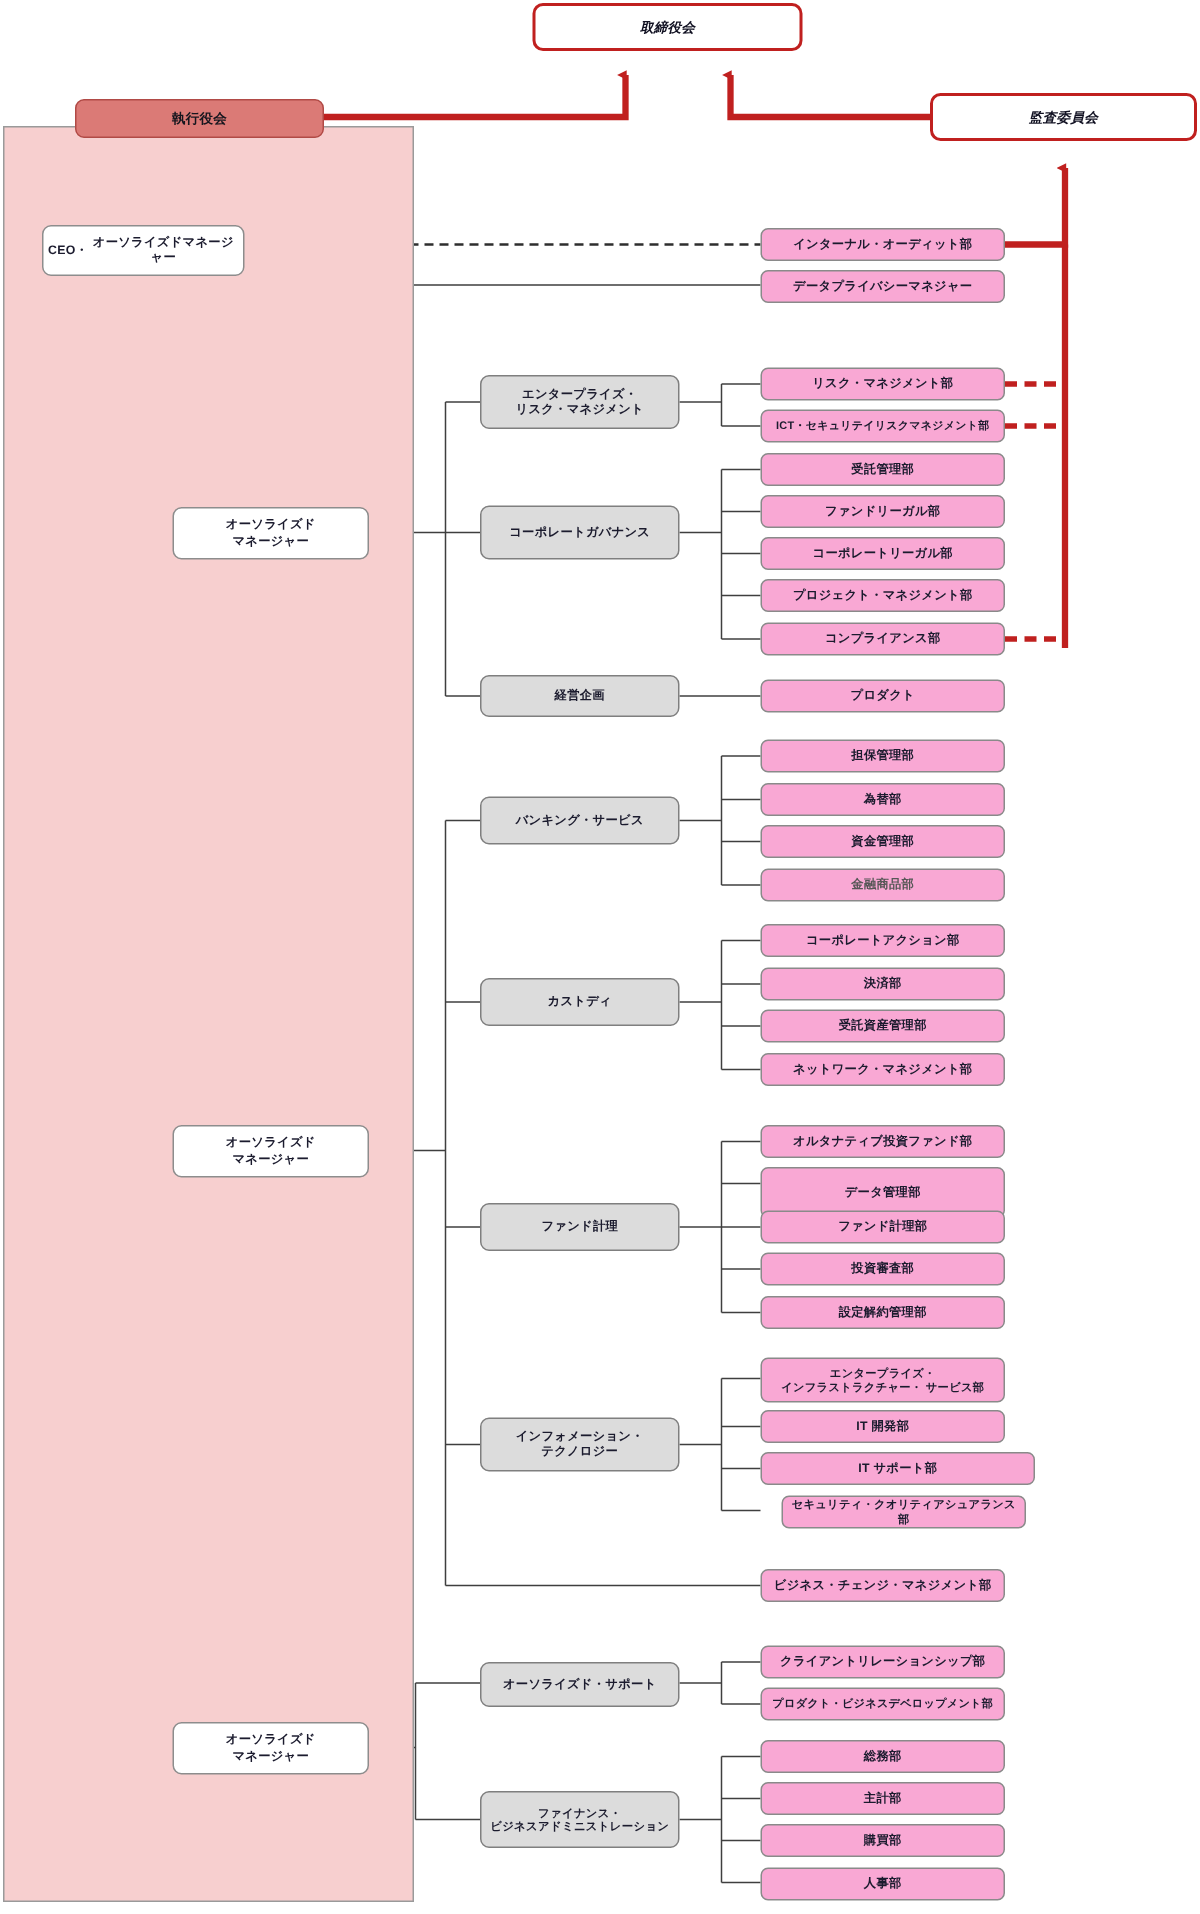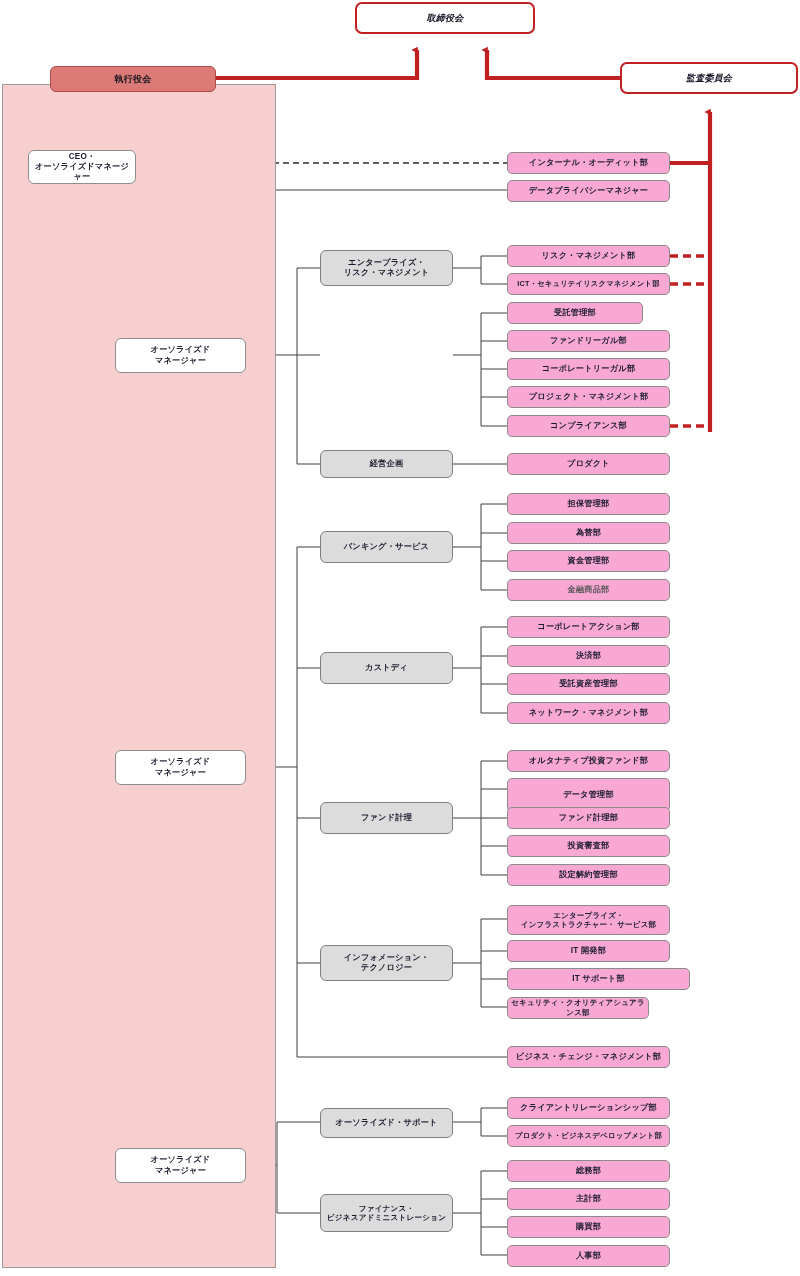--- a/index.html
+++ b/index.html
@@ -183,21 +183,21 @@
   </svg>
 
   <div class="region" style="left:2px;top:84px;width:274px;height:1184px;"></div>
 
   <div class="node gov" style="left:355px;top:2px;width:180px;height:32px;">取締役会</div>
 
   <div class="node gov-filled" style="left:50px;top:66px;width:166px;height:26px;">執行役会</div>
 
   <div class="node gov" style="left:620px;top:62px;width:178px;height:32px;">監査委員会</div>
 
-  <div class="node mgr two-line" style="left:28px;top:150px;width:108px;height:34px;flex-direction:column;">
+  <div class="node mgr two-line" style="left:28px;top:150px;width:135px;height:34px;flex-direction:row;">
     <span>CEO・</span>
     <span>オーソライズドマネージャー</span>
   </div>
 
   <div class="node dept" style="left:507px;top:152px;width:163px;height:22px;">インターナル・オーディット部</div>
   <div class="node dept" style="left:507px;top:180px;width:163px;height:22px;">データプライバシーマネジャー</div>
 
   <div class="node mgr two-line" style="left:115px;top:338px;width:131px;height:35px;flex-direction:column;">
     <span>オーソライズド</span>
     <span>マネージャー</span>
@@ -209,20 +209,21 @@
   <div class="node mgr two-line" style="left:115px;top:1148px;width:131px;height:35px;flex-direction:column;">
     <span>オーソライズド</span>
     <span>マネージャー</span>
   </div>
 
   <div class="node div two-line" style="left:320px;top:250px;width:133px;height:36px;flex-direction:column;">
     <span>エンタープライズ・</span>
     <span>リスク・マネジメント</span>
   </div>
 
+  <div class="node div" style="left:320px;top:337px;width:133px;height:36px;">コーポレートガバナンス</div>
 
   <div class="node div" style="left:320px;top:450px;width:133px;height:28px;">経営企画</div>
 
   <div class="node div" style="left:320px;top:531px;width:133px;height:32px;">バンキング・サービス</div>
 
   <div class="node div" style="left:320px;top:652px;width:133px;height:32px;">カストディ</div>
 
   <div class="node div" style="left:320px;top:802px;width:133px;height:32px;">ファンド計理</div>
 
   <div class="node div two-line" style="left:320px;top:945px;width:133px;height:36px;flex-direction:column;">
@@ -233,21 +234,21 @@
   <div class="node div" style="left:320px;top:1108px;width:133px;height:30px;">オーソライズド・サポート</div>
 
   <div class="node div two-line" style="left:320px;top:1194px;width:133px;height:38px;flex-direction:column;font-size:7.6px;">
     <span>ファイナンス・</span>
     <span>ビジネスアドミニストレーション</span>
   </div>
 
   <div class="node dept" style="left:507px;top:245px;width:163px;height:22px;">リスク・マネジメント部</div>
   <div class="node dept" style="left:507px;top:273px;width:163px;height:22px;font-size:7.3px;">ICT・セキュリテイリスクマネジメント部</div>
 
-  <div class="node dept" style="left:507px;top:302px;width:136px;height:22px;">受託管理部</div>
+  <div class="node dept" style="left:507px;top:302px;width:163px;height:22px;">受託管理部</div>
   <div class="node dept" style="left:507px;top:330px;width:163px;height:22px;">ファンドリーガル部</div>
   <div class="node dept" style="left:507px;top:358px;width:163px;height:22px;">コーポレートリーガル部</div>
   <div class="node dept" style="left:507px;top:386px;width:163px;height:22px;">プロジェクト・マネジメント部</div>
   <div class="node dept" style="left:507px;top:415px;width:163px;height:22px;">コンプライアンス部</div>
 
   <div class="node dept" style="left:507px;top:453px;width:163px;height:22px;">プロダクト</div>
 
   <div class="node dept" style="left:507px;top:493px;width:163px;height:22px;">担保管理部</div>
   <div class="node dept" style="left:507px;top:522px;width:163px;height:22px;">為替部</div>
   <div class="node dept" style="left:507px;top:550px;width:163px;height:22px;">資金管理部</div>
@@ -261,21 +262,21 @@
   <div class="node dept" style="left:507px;top:750px;width:163px;height:22px;">オルタナティブ投資ファンド部</div>
   <div class="node dept" style="left:507px;top:778px;width:163px;height:34px;">データ管理部</div>
   <div class="node dept" style="left:507px;top:807px;width:163px;height:22px;">ファンド計理部</div>
   <div class="node dept" style="left:507px;top:835px;width:163px;height:22px;">投資審査部</div>
   <div class="node dept" style="left:507px;top:864px;width:163px;height:22px;">設定解約管理部</div>
 
   <div class="node dept two-line" style="left:507px;top:905px;width:163px;height:30px;flex-direction:column;font-size:7.5px;white-space:pre-line;">エンタープライズ・
 インフラストラクチャー・ サービス部</div>
   <div class="node dept" style="left:507px;top:940px;width:163px;height:22px;">IT 開発部</div>
   <div class="node dept" style="left:507px;top:968px;width:183px;height:22px;">IT サポート部</div>
-  <div class="node dept" style="left:507px;top:997px;width:142px;height:22px;font-size:7.5px;">セキュリティ・クオリティアシュアランス部</div>
+  <div class="node dept" style="left:521px;top:997px;width:163px;height:22px;font-size:7.5px;">セキュリティ・クオリティアシュアランス部</div>
 
   <div class="node dept" style="left:507px;top:1046px;width:163px;height:22px;">ビジネス・チェンジ・マネジメント部</div>
 
   <div class="node dept" style="left:507px;top:1097px;width:163px;height:22px;">クライアントリレーションシップ部</div>
   <div class="node dept" style="left:507px;top:1125px;width:163px;height:22px;font-size:7.4px;">プロダクト・ビジネスデベロップメント部</div>
 
   <div class="node dept" style="left:507px;top:1160px;width:163px;height:22px;">総務部</div>
   <div class="node dept" style="left:507px;top:1188px;width:163px;height:22px;">主計部</div>
   <div class="node dept" style="left:507px;top:1216px;width:163px;height:22px;">購買部</div>
   <div class="node dept" style="left:507px;top:1245px;width:163px;height:22px;">人事部</div>

